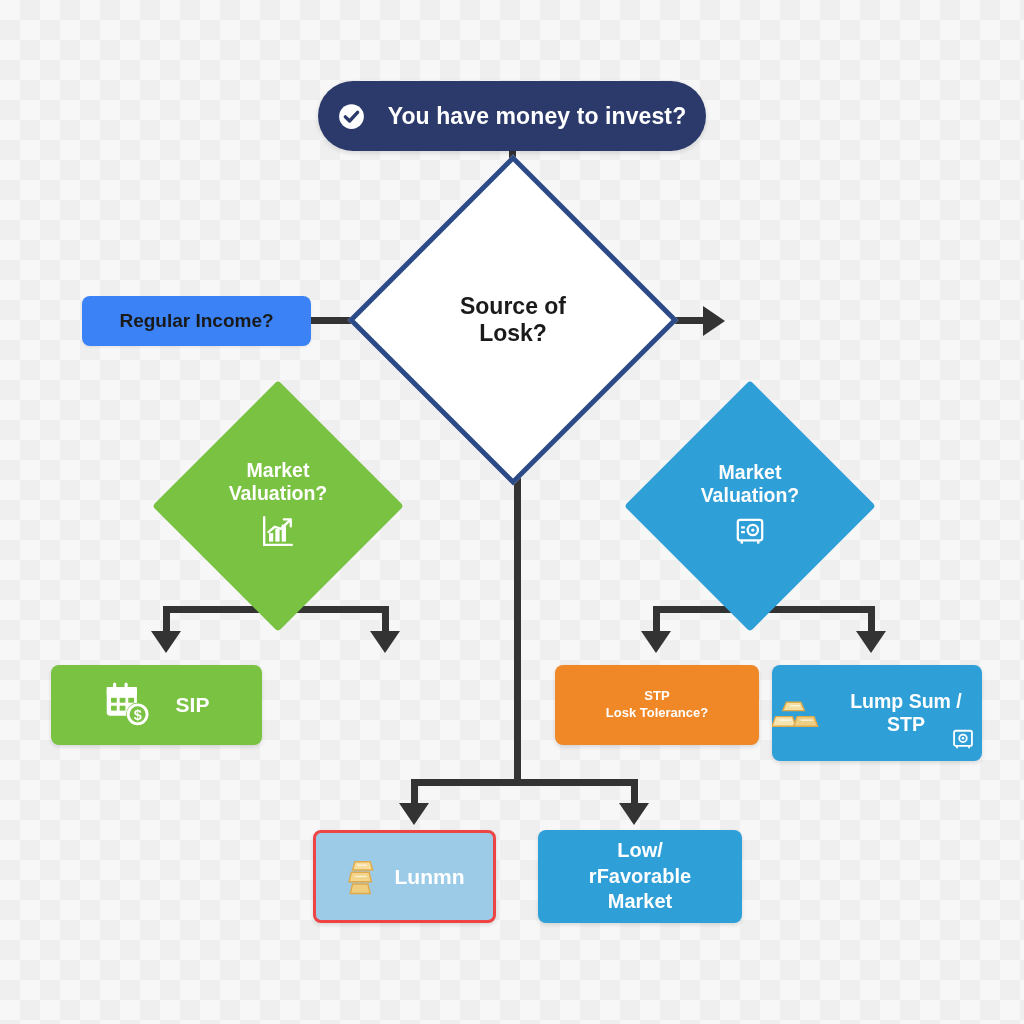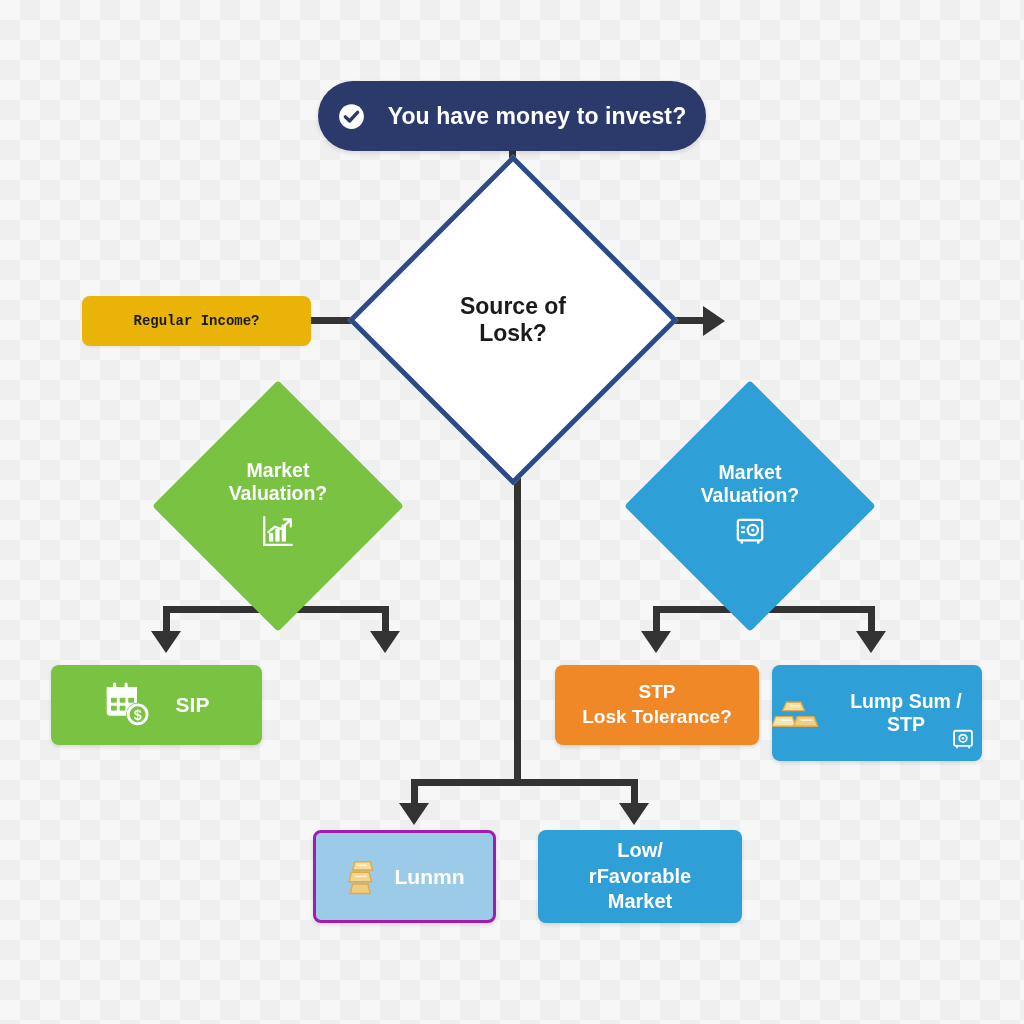--- a/index.html
+++ b/index.html
@@ -95,27 +95,26 @@
     left: 661px; top: 417px;
     width: 178px; height: 178px;
   }
   #dia-market-valuation .shape { background: #2f9fd8; border-radius: 4px; }
   #dia-market-valuation .content { color: #ffffff; font-size: 19.5px; font-weight: bold; }
 
   .diamond-icon { margin-top: 9px; display: block; }
 
   
   .gray-label {
-    background: #eab308;
+    background: #3b82f6;
     border-radius: 8px;
     color: #1a1a1a;
-    font-size: 14px;
+    font-size: 19px;
     font-weight: bold;
     box-shadow: 0 1px 3px rgba(0,0,0,0.08);
-    font-family: Liberation Mono, monospace;
   }
   #label-regular-income { left: 82px; top: 296px; width: 229px; height: 50px; }
   #label-onetime-corpus { left: 727px; top: 296px; width: 247px; height: 50px; }
 
   
   .resbox {
     border-radius: 8px;
     color: #ffffff;
     font-weight: bold;
     box-shadow: 0 2px 4px rgba(0,0,0,0.12);
@@ -128,34 +127,34 @@
   }
   #box-sip-hybrid {
     left: 275px; top: 665px; width: 206px; height: 80px;
     background: #79c242;
     font-size: 21px;
     gap: 14px;
   }
   #box-stp {
     left: 555px; top: 665px; width: 204px; height: 80px;
     background: #f08828;
-    font-size: 19px;
+    font-size: 13px;
     line-height: 1.3;
   }
   #box-lump-sum-stp {
     left: 772px; top: 665px; width: 210px; height: 96px;
     background: #2f9fd8;
     font-size: 19.5px;
     gap: 10px;
     position: absolute;
   }
   #box-lunmn {
     left: 313px; top: 830px; width: 183px; height: 93px;
     background: #9ccbe8;
-    border: 3px solid #a21caf;
+    border: 3px solid #ef4444;
     font-size: 21px;
     gap: 16px;
   }
   #box-low-market {
     left: 538px; top: 830px; width: 204px; height: 93px;
     background: #2f9fd8;
     font-size: 20px;
     line-height: 1.28;
   }
   .stacked { display: flex; flex-direction: column; align-items: center; justify-content: center; }

